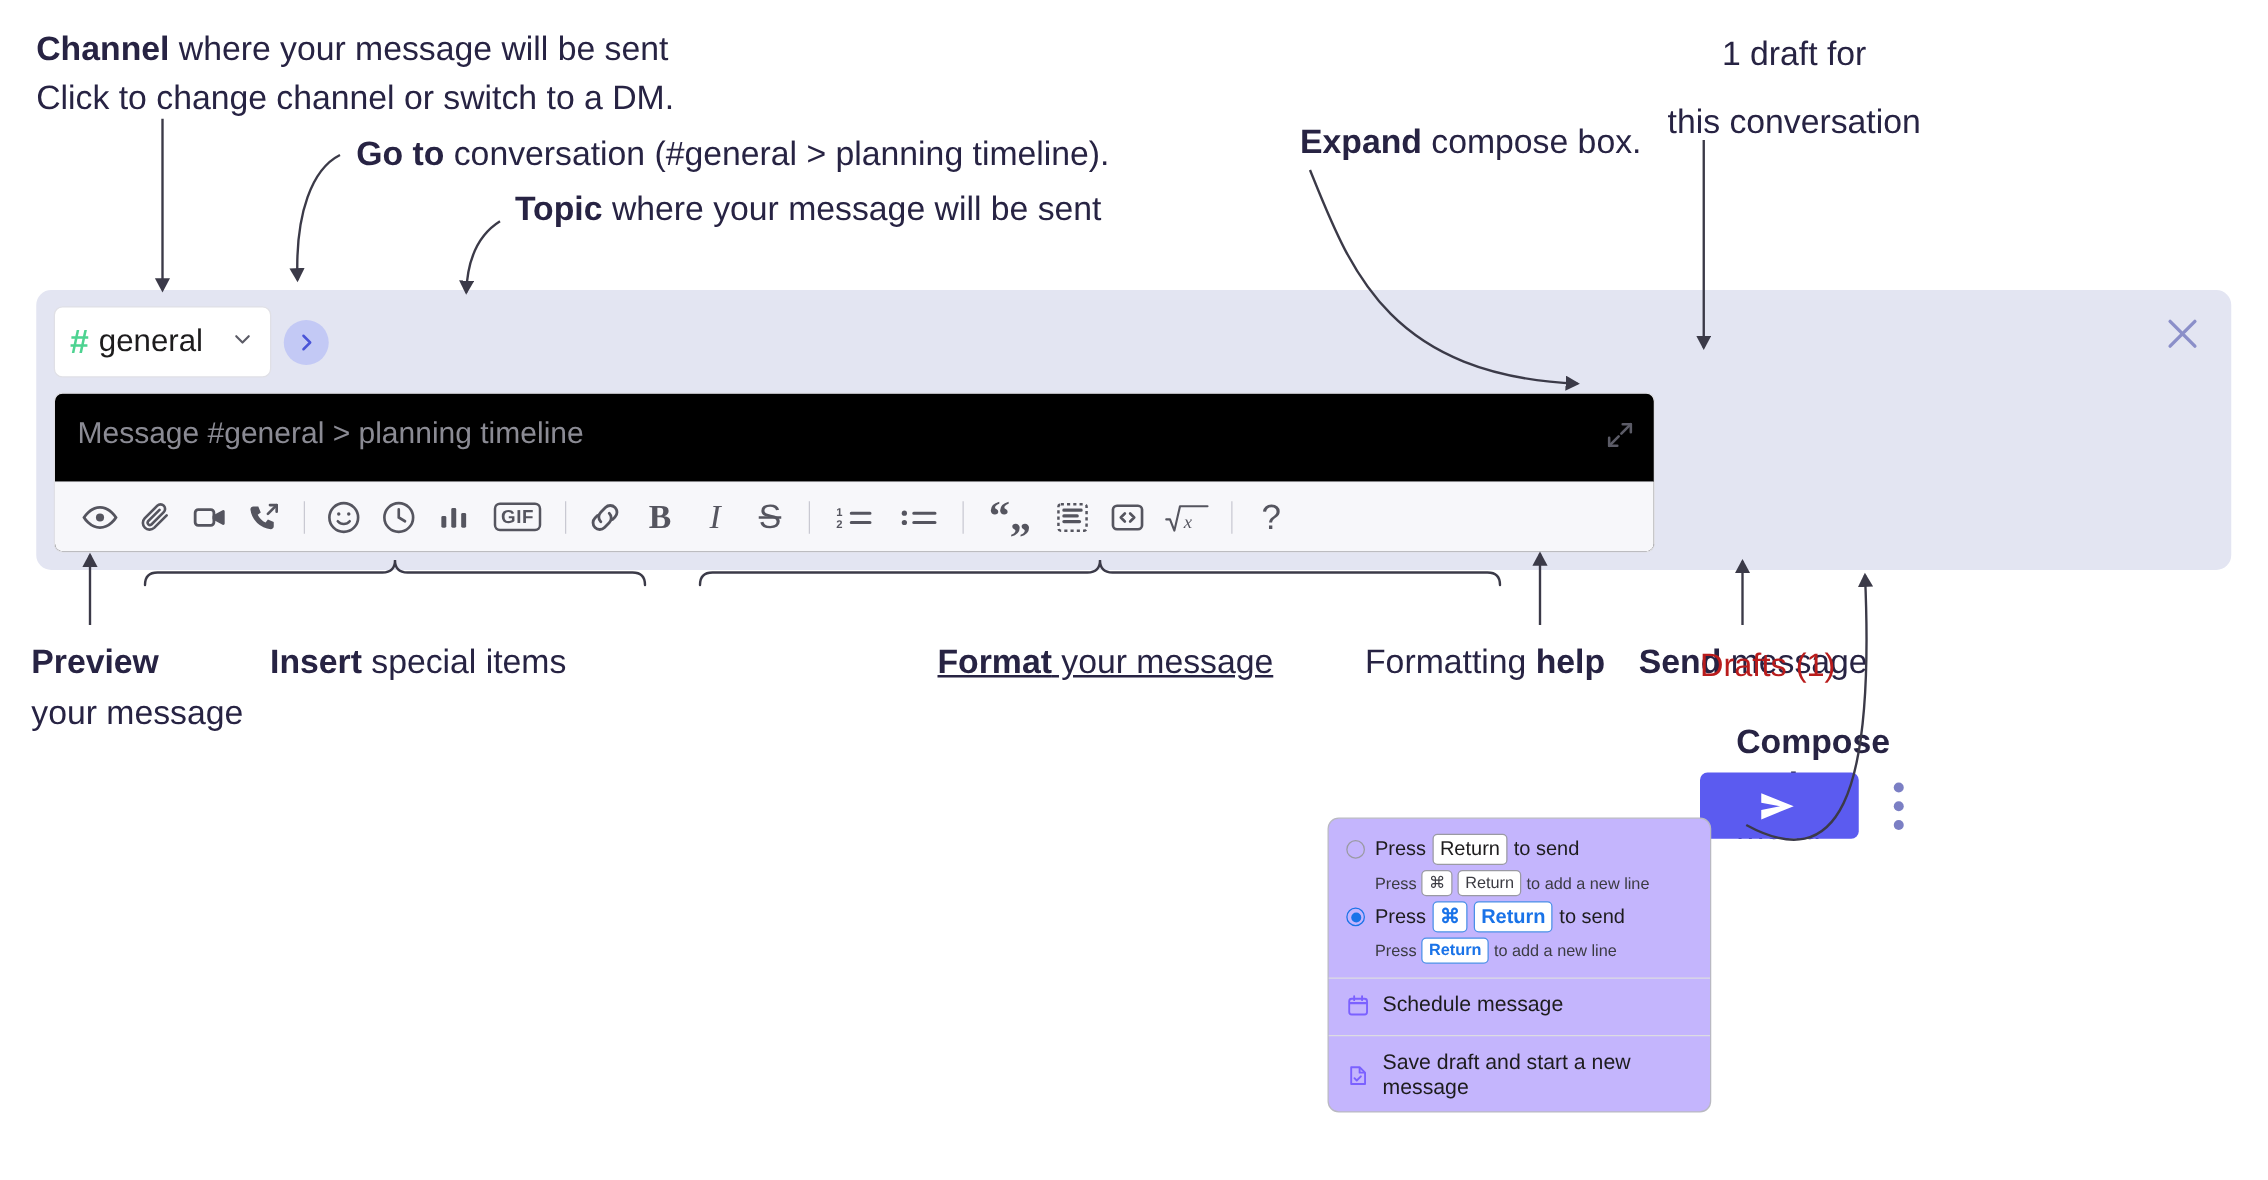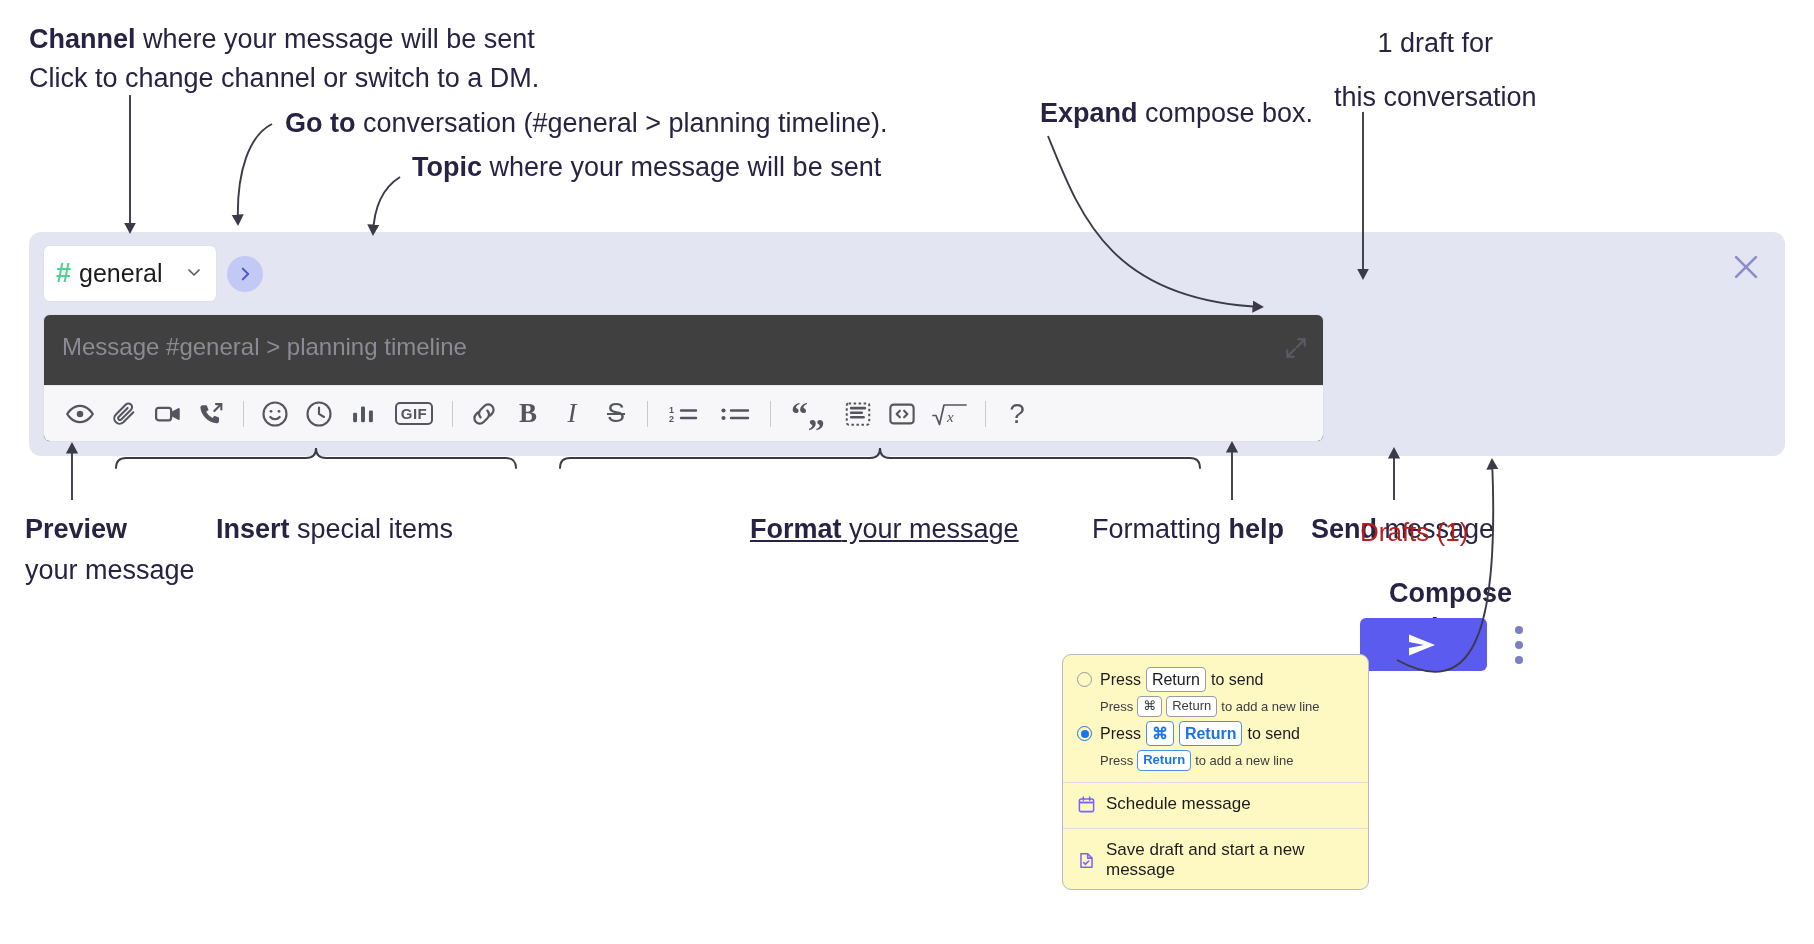--- a/index.html
+++ b/index.html
@@ -38,21 +38,21 @@
   }
   #topic-field{
     width:1059px;height:57px;background:#fff;border:1px solid #e0e0e6;border-radius:7px;
     display:flex;align-items:center;padding:0 16px 0 14px;box-sizing:border-box;
   }
   #topic-value{font-size:25px;color:#1d1c1d;}
   #topic-clear{margin-left:auto;color:#7b80bb;display:flex;}
 
   #message-box{
     position:absolute;left:14px;top:82px;width:1281px;height:128px;
-    background:#404040;border:1px solid #e0e0e6;border-radius:7px;box-sizing:border-box;
+    background:#000000;border:1px solid #e0e0e6;border-radius:7px;box-sizing:border-box;
   }
   #message-placeholder{
     position:absolute;left:18px;top:18px;font-size:24px;color:#8b8b94;
   }
   #expand-btn{position:absolute;right:14px;top:20px;color:#5b5b66;}
 
   #toolbar{
     position:absolute;left:0;right:0;bottom:0;height:56px;
     border-top:1px solid #e8e8ed;background:#f7f7fa;border-radius:0 0 6px 6px;
     display:flex;align-items:center;padding-left:14px;box-sizing:border-box;
@@ -81,21 +81,21 @@
   #kebab-btn{
     position:absolute;left:1481px;top:394px;width:18px;height:38px;
     display:flex;flex-direction:column;align-items:center;justify-content:space-between;
   }
   #kebab-btn span{width:8px;height:8px;border-radius:50%;background:#7b7fc4;display:block;}
   #panel-close{position:absolute;right:22px;top:18px;color:#8b8fc9;}
 
   
   #options-menu{
     position:absolute;left:1062px;top:654px;width:307px;
-    background:#fef9c3;border:1px solid #b9b9c2;border-radius:9px;
+    background:#c4b5fd;border:1px solid #b9b9c2;border-radius:9px;
     box-sizing:border-box;padding:10px 0 4px 0;
   }
   .opt-row{display:flex;align-items:center;gap:8px;padding:2px 14px;}
   .radio{width:15px;height:15px;border:1.6px solid #9a9aa3;border-radius:50%;flex:0 0 auto;
          box-sizing:border-box;}
   .radio.on{border-color:#1a73e8;position:relative;}
   .radio.on::after{content:"";position:absolute;left:2.5px;top:2.5px;width:8px;height:8px;
          border-radius:50%;background:#1a73e8;}
   .opt-main{font-size:16px;color:#1d1c1d;display:flex;align-items:center;gap:5px;}
   .opt-sub{font-size:13px;color:#3b3b42;display:flex;align-items:center;gap:4px;

